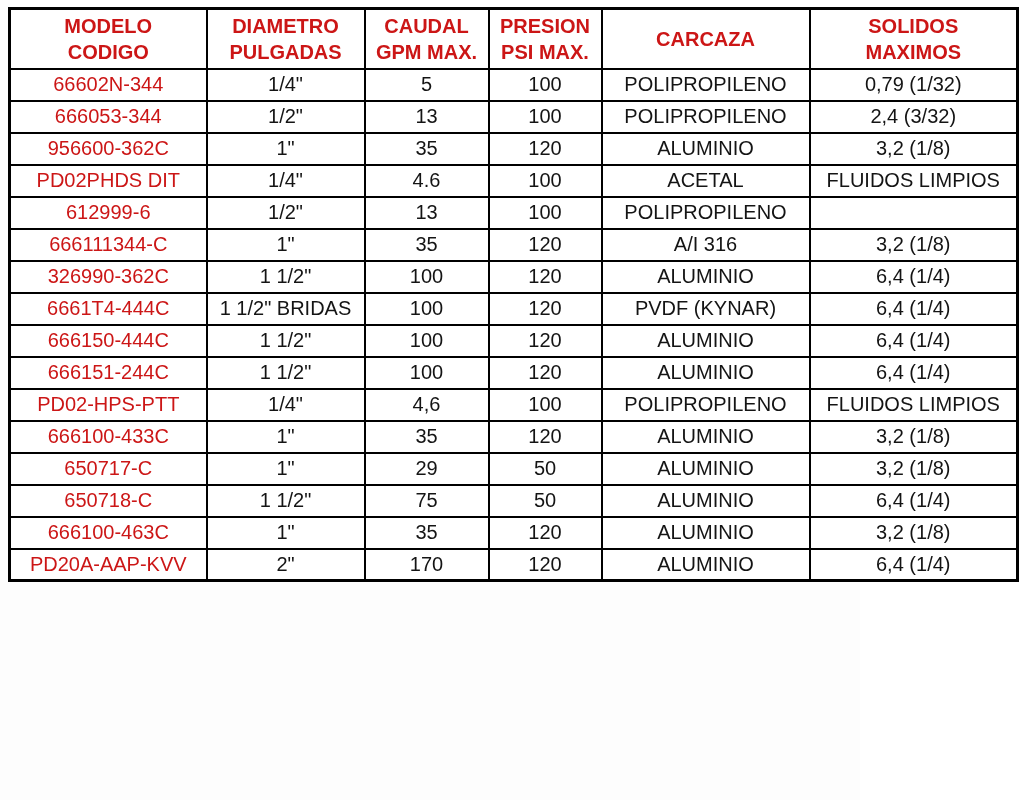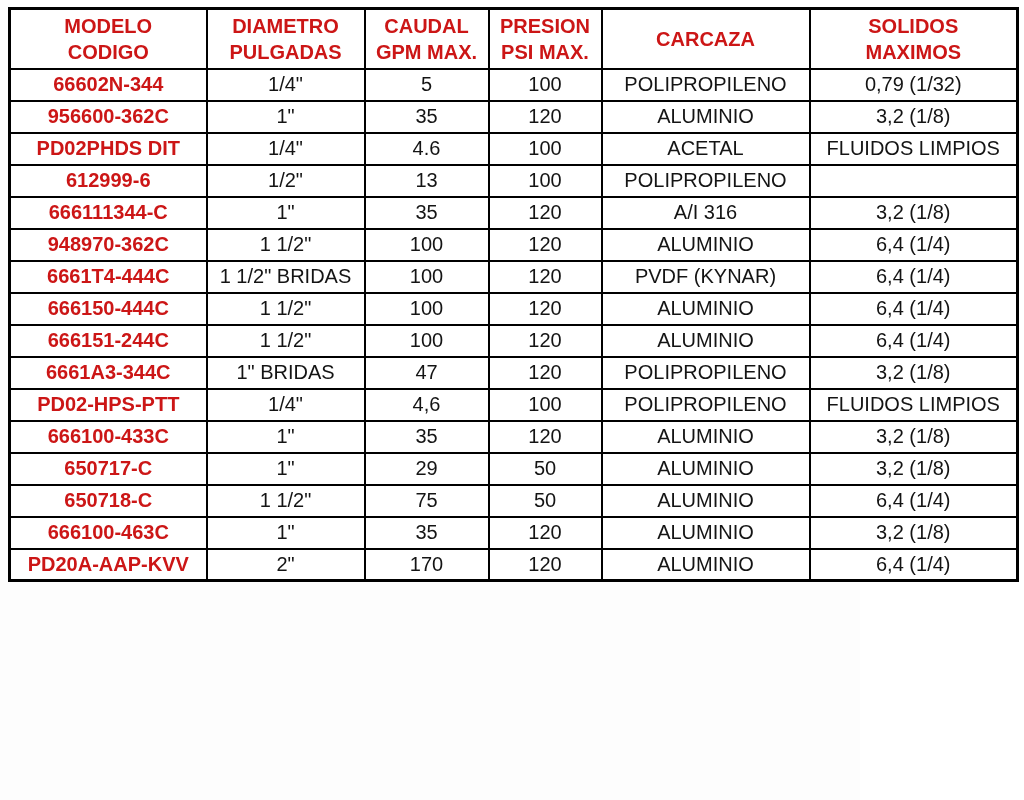--- a/index.html
+++ b/index.html
@@ -44,21 +44,21 @@
     height:60px;
   }
   td{
     font-size:20px;
     color:var(--ink);
     height:32px;
     white-space:nowrap;
   }
   td.modelo-cell{
     color:var(--red);
-    font-weight:bold;
+    font-weight:normal;
   }
   col.c-modelo{width:197px;}
   col.c-diametro{width:158px;}
   col.c-caudal{width:124px;}
   col.c-presion{width:113px;}
   col.c-carcaza{width:208px;}
   col.c-solidos{width:208px;}
 </style>
 </head>
 <body>
@@ -91,20 +91,28 @@
     <tbody>
         <tr>
           <td class="modelo-cell">66602N-344</td>
           <td>1/4"</td>
           <td>5</td>
           <td>100</td>
           <td>POLIPROPILENO</td>
           <td>0,79 (1/32)</td>
         </tr>
         <tr>
+          <td class="modelo-cell">666053-344</td>
+          <td>1/2"</td>
+          <td>13</td>
+          <td>100</td>
+          <td>POLIPROPILENO</td>
+          <td>2,4 (3/32)</td>
+        </tr>
+        <tr>
           <td class="modelo-cell">956600-362C</td>
           <td>1"</td>
           <td>35</td>
           <td>120</td>
           <td>ALUMINIO</td>
           <td>3,2 (1/8)</td>
         </tr>
         <tr>
           <td class="modelo-cell">PD02PHDS DIT</td>
           <td>1/4"</td>
@@ -123,21 +131,21 @@
         </tr>
         <tr>
           <td class="modelo-cell">666111344-C</td>
           <td>1"</td>
           <td>35</td>
           <td>120</td>
           <td>A/I 316</td>
           <td>3,2 (1/8)</td>
         </tr>
         <tr>
-          <td class="modelo-cell">948970-362C</td>
+          <td class="modelo-cell">326990-362C</td>
           <td>1 1/2"</td>
           <td>100</td>
           <td>120</td>
           <td>ALUMINIO</td>
           <td>6,4 (1/4)</td>
         </tr>
         <tr>
           <td class="modelo-cell">6661T4-444C</td>
           <td>1 1/2" BRIDAS</td>
           <td>100</td>
@@ -153,28 +161,20 @@
           <td>ALUMINIO</td>
           <td>6,4 (1/4)</td>
         </tr>
         <tr>
           <td class="modelo-cell">666151-244C</td>
           <td>1 1/2"</td>
           <td>100</td>
           <td>120</td>
           <td>ALUMINIO</td>
           <td>6,4 (1/4)</td>
-        </tr>
-        <tr>
-          <td class="modelo-cell">6661A3-344C</td>
-          <td>1" BRIDAS</td>
-          <td>47</td>
-          <td>120</td>
-          <td>POLIPROPILENO</td>
-          <td>3,2 (1/8)</td>
         </tr>
         <tr>
           <td class="modelo-cell">PD02-HPS-PTT</td>
           <td>1/4"</td>
           <td>4,6</td>
           <td>100</td>
           <td>POLIPROPILENO</td>
           <td>FLUIDOS LIMPIOS</td>
         </tr>
         <tr>

